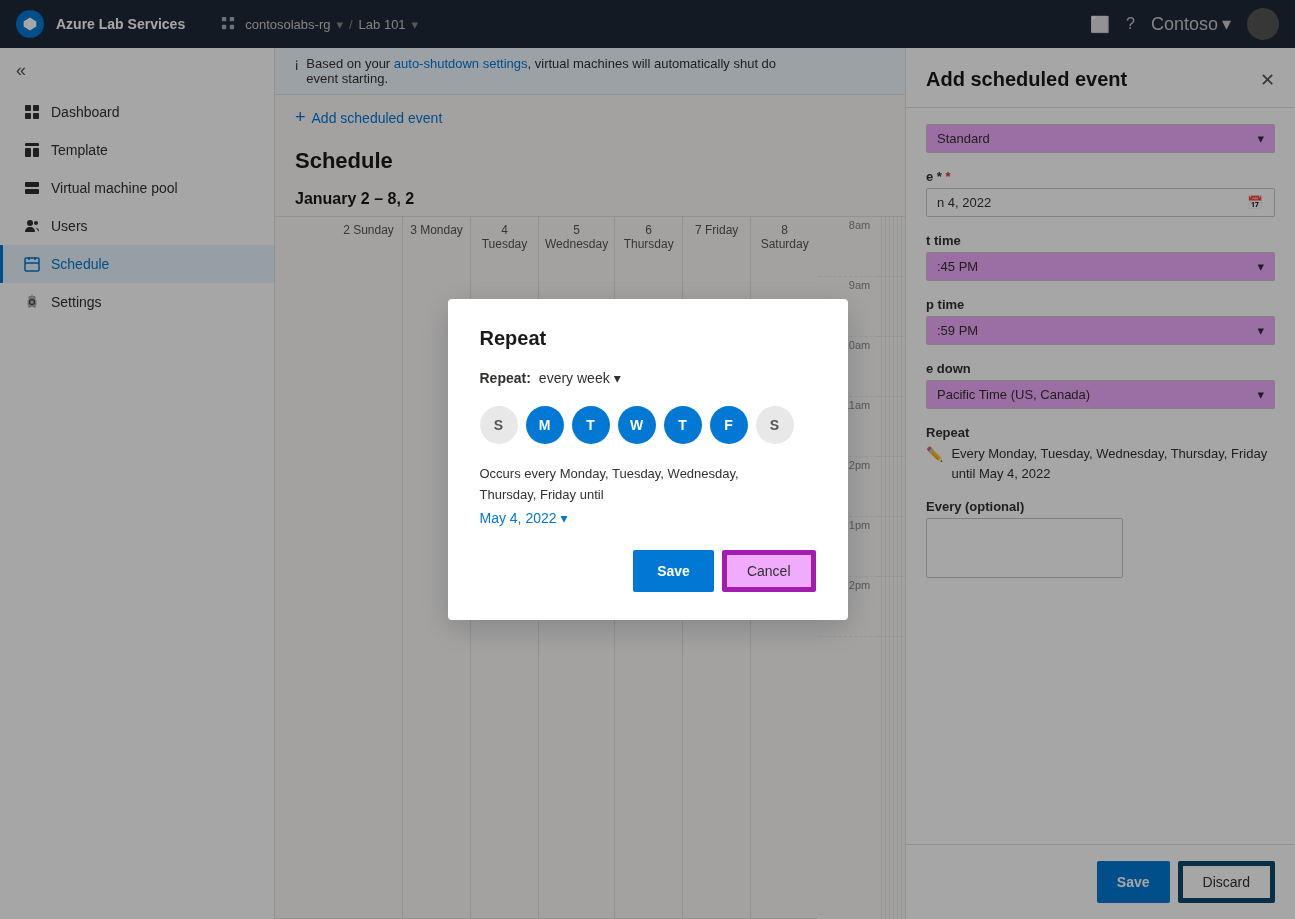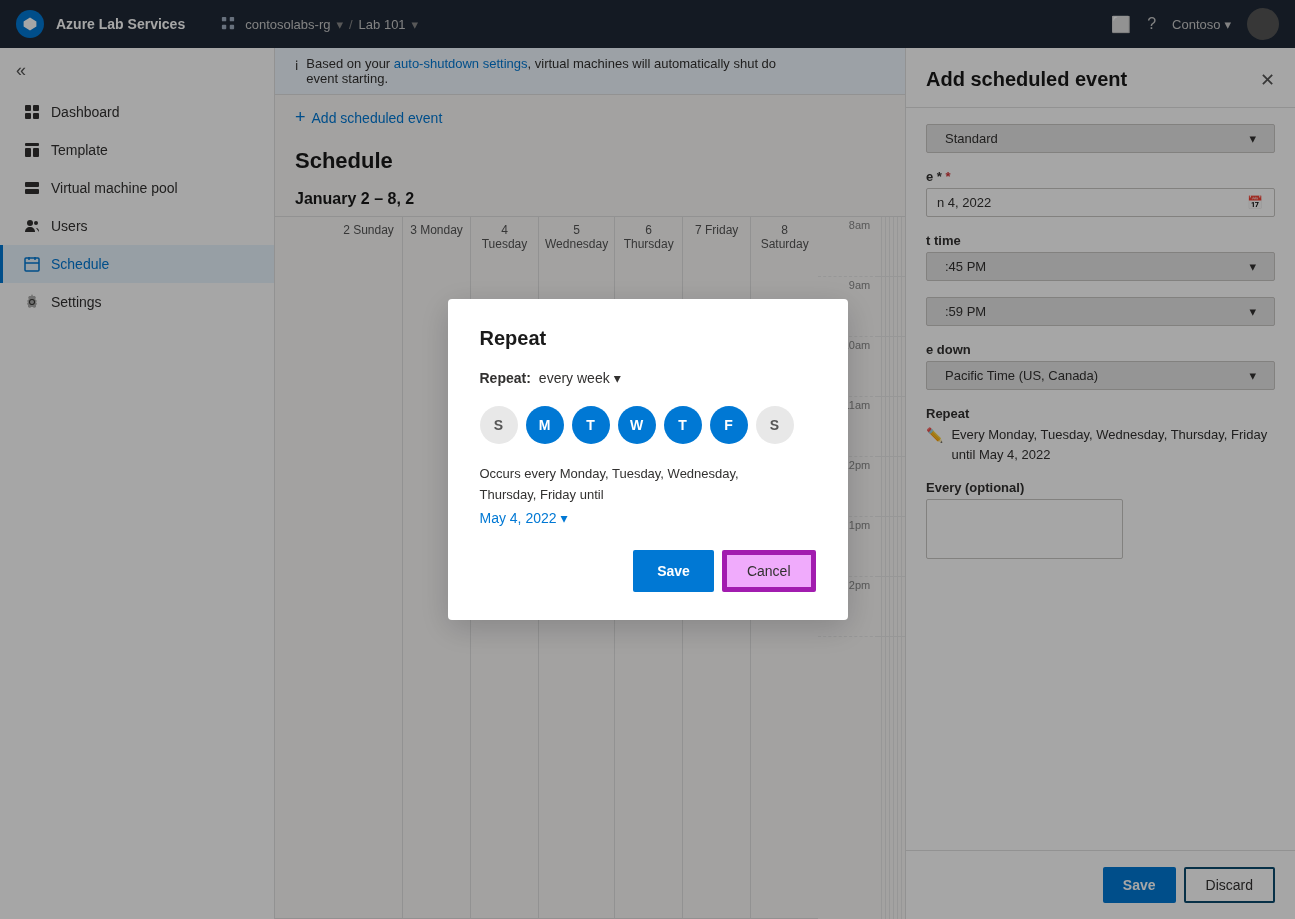--- a/index.html
+++ b/index.html
@@ -11,21 +11,21 @@
       padding: 0 16px; color: #fff; gap: 12px; position: relative; z-index: 100;
     }
     .topbar-logo { width: 28px; height: 28px; background: #0078d4; border-radius: 50%; display: flex; align-items: center; justify-content: center; }
     .topbar-logo svg { width: 16px; height: 16px; fill: white; }
     .topbar-appname { font-size: 14px; color: #fff; font-weight: 600; margin-right: 24px; }
     .topbar-breadcrumb { display: flex; align-items: center; gap: 6px; color: #c8c8c8; font-size: 13px; }
     .topbar-breadcrumb .bc-item { display: flex; align-items: center; gap: 4px; cursor: pointer; color: #c8c8c8; }
     .topbar-breadcrumb .bc-sep { color: #888; }
     .topbar-right { margin-left: auto; display: flex; align-items: center; gap: 16px; color: #c8c8c8; }
     .topbar-right .icon-btn { cursor: pointer; font-size: 16px; color: #c8c8c8; }
-    .topbar-right .contoso-btn { display: flex; align-items: center; gap: 4px; cursor: pointer; font-size: 13px; }
+    .topbar-right .contoso-btn { display: flex; align-items: center; gap: 4px; cursor: pointer; font-size: 18px; }
     .avatar { width: 32px; height: 32px; border-radius: 50%; background: #555; display: flex; align-items: center; justify-content: center; color: #fff; font-size: 12px; }
 
     
     .main-layout { display: flex; height: calc(919px - 48px); }
 
     
     .sidebar { width: 275px; background: #fff; border-right: 1px solid #e0e0e0; display: flex; flex-direction: column; }
     .sidebar-collapse { padding: 12px 16px; cursor: pointer; color: #555; font-size: 18px; display: flex; align-items: center; }
     .sidebar-item {
       display: flex; align-items: center; gap: 10px; padding: 10px 20px;
@@ -56,29 +56,29 @@
 
     
     .right-panel { width: 390px; background: #fff; border-left: 1px solid #e0e0e0; display: flex; flex-direction: column; overflow-y: auto; position: relative; }
     .panel-header { padding: 20px 20px 16px; display: flex; align-items: center; justify-content: space-between; border-bottom: 1px solid #e0e0e0; }
     .panel-title { font-size: 20px; font-weight: 600; color: #1a1a1a; }
     .panel-close { cursor: pointer; font-size: 18px; color: #555; border: none; background: none; }
     .panel-body { padding: 16px 20px; display: flex; flex-direction: column; gap: 16px; overflow-y: auto; flex: 1; }
     .panel-desc { font-size: 13px; color: #323130; line-height: 1.5; }
     .field-label { font-size: 13px; font-weight: 600; color: #323130; margin-bottom: 4px; }
     .field-label .required { color: #d13438; }
-    .field-select { display: flex; align-items: center; justify-content: space-between; border: 1px solid #c8c6c4; border-radius: 2px; padding: 6px 18px; font-size: 13px; color: #323130; cursor: pointer; background: #e5e5e5; }
+    .field-select { display: flex; align-items: center; justify-content: space-between; border: 1px solid #c8c6c4; border-radius: 2px; padding: 6px 10px; font-size: 13px; color: #323130; cursor: pointer; background: #f0abfc; }
     .field-input { display: flex; align-items: center; justify-content: space-between; border: 1px solid #c8c6c4; border-radius: 2px; padding: 6px 10px; font-size: 13px; color: #323130; background: #fff; }
     .repeat-section { display: flex; align-items: flex-start; gap: 8px; }
     .pencil-icon { color: #0078d4; margin-top: 2px; }
     .repeat-text { font-size: 13px; color: #323130; line-height: 1.5; }
     .notes-textarea { border: 1px solid #c8c6c4; border-radius: 2px; padding: 6px 10px; font-size: 13px; min-height: 60px; resize: none; }
     .panel-footer { padding: 16px 20px; display: flex; gap: 8px; justify-content: flex-end; border-top: 1px solid #e0e0e0; }
     .btn-primary { background: #0078d4; color: #fff; border: none; padding: 8px 20px; border-radius: 2px; cursor: pointer; font-size: 14px; font-weight: 600; }
-    .btn-secondary { background: #fff; color: #323130; border: 2px solid #0c4a6e; padding: 8px 20px; border-radius: 2px; cursor: pointer; font-size: 14px; }
+    .btn-secondary { background: #fff; color: #323130; border: 5px solid #0c4a6e; padding: 8px 20px; border-radius: 2px; cursor: pointer; font-size: 14px; }
 
     
     .overlay { position: fixed; top: 0; left: 0; width: 1295px; height: 919px; background: rgba(0,0,0,0.35); z-index: 200; display: flex; align-items: center; justify-content: center; }
     
     
     .modal { background: #fff; border-radius: 4px; box-shadow: 0 8px 32px rgba(0,0,0,0.18); padding: 28px 32px; width: 400px; max-width: 90%; }
     .modal-title { font-size: 20px; font-weight: 700; color: #1a1a1a; margin-bottom: 20px; }
     .modal-repeat-row { display: flex; align-items: center; gap: 8px; margin-bottom: 20px; font-size: 14px; color: #323130; }
     .modal-repeat-row .repeat-label { font-weight: 600; }
     .repeat-dropdown { display: flex; align-items: center; gap: 4px; border: none; background: none; color: #323130; font-size: 14px; cursor: pointer; }
@@ -334,20 +334,21 @@
 
       <div>
         <div class="field-label">t time</div>
         <div class="field-select">
           <span>:45 PM</span>
           <span>▾</span>
         </div>
       </div>
 
       <div>
+        <div class="field-label">p time</div>
         <div class="field-select">
           <span>:59 PM</span>
           <span>▾</span>
         </div>
       </div>
 
       <div>
         <div class="field-label">e down</div>
         <div class="field-select">
           <span>Pacific Time (US, Canada)</span>

